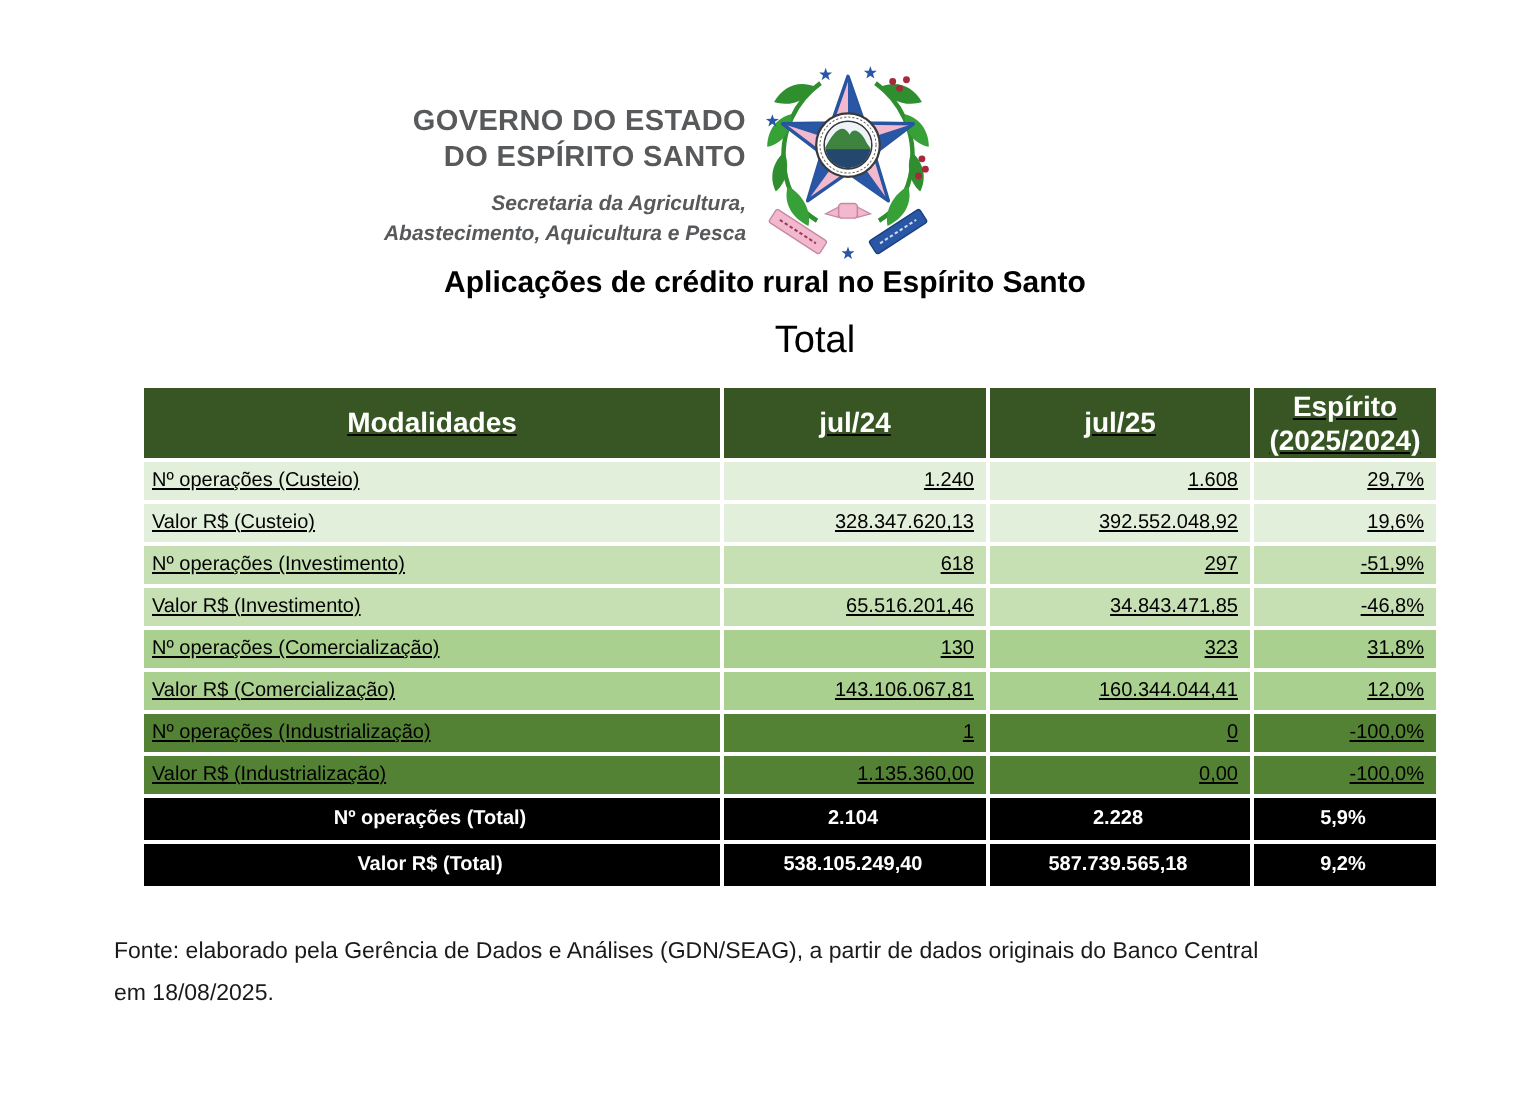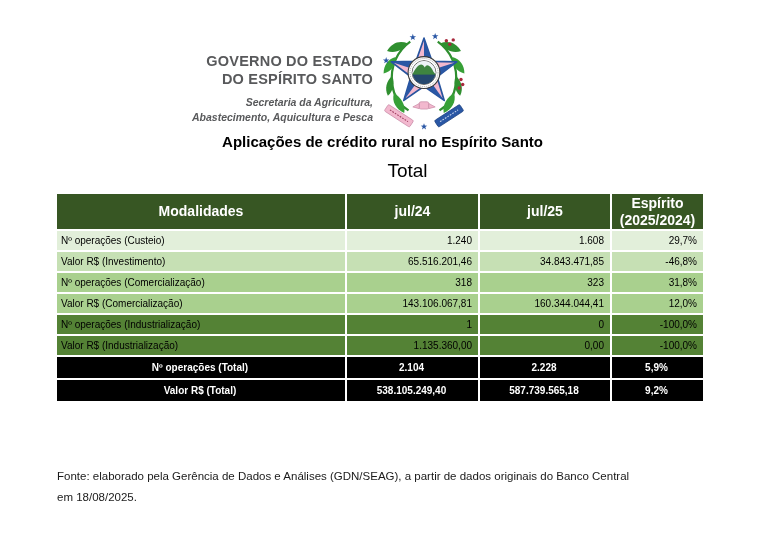--- a/index.html
+++ b/index.html
@@ -15,22 +15,22 @@
   .coat-of-arms { width:86px; height:98px; flex:0 0 auto; }
   .coat-of-arms svg { width:100%; height:100%; }
 
   
   .report-title { position:absolute; top:133px; left:0; width:100%; text-align:center;
                   font-size:15px; font-weight:bold; color:#000; margin:0; }
   .report-subtitle { position:absolute; top:160px; left:0; width:100%; text-align:center;
                   font-size:19px; font-weight:normal; color:#000; margin:0;padding-left:25px; }
 
   
-  table.credit { position:absolute; top:192px; left:55px; border-collapse:separate;
-                 border-spacing:2px; table-layout:fixed; }
+  table.credit { position:absolute; top:192px; left:70px; border-collapse:separate;
+                 border-spacing:2px; table-layout:fixed;text-decoration:underline; }
   col.c-label { width:288px; } col.c-j24 { width:131px; } col.c-j25 { width:130px; } col.c-var { width:91px; }
   th { background:#375623; color:#ffffff; font-weight:bold; font-size:14px;
        height:35px; vertical-align:middle; text-align:center; padding:0 2px; line-height:1.15; }
   td { font-size:10px; color:#000; height:19px; line-height:19px; padding:0 6px 0 4px;
        white-space:nowrap; overflow:hidden; }
   td.lbl { text-align:left; }
   td.num { text-align:right; }
   tr.tier-custeio td          { background:#E2EFDA; }
   tr.tier-investimento td     { background:#C6E0B4; }
   tr.tier-comercializacao td  { background:#A9D08E; }
@@ -146,29 +146,41 @@
         </th>
       </tr>
     </thead>
     <tbody>
       <tr class="tier-custeio">
         <td class="lbl">Nº operações (Custeio)</td>
         <td class="num">1.240</td>
         <td class="num">1.608</td>
         <td class="num">29,7%</td>
       </tr>
+      <tr class="tier-custeio">
+        <td class="lbl">Valor R$ (Custeio)</td>
+        <td class="num">328.347.620,13</td>
+        <td class="num">392.552.048,92</td>
+        <td class="num">19,6%</td>
+      </tr>
+      <tr class="tier-investimento">
+        <td class="lbl">Nº operações (Investimento)</td>
+        <td class="num">618</td>
+        <td class="num">297</td>
+        <td class="num">-51,9%</td>
+      </tr>
       <tr class="tier-investimento">
         <td class="lbl">Valor R$ (Investimento)</td>
         <td class="num">65.516.201,46</td>
         <td class="num">34.843.471,85</td>
         <td class="num">-46,8%</td>
       </tr>
       <tr class="tier-comercializacao">
         <td class="lbl">Nº operações (Comercialização)</td>
-        <td class="num">318</td>
+        <td class="num">130</td>
         <td class="num">323</td>
         <td class="num">31,8%</td>
       </tr>
       <tr class="tier-comercializacao">
         <td class="lbl">Valor R$ (Comercialização)</td>
         <td class="num">143.106.067,81</td>
         <td class="num">160.344.044,41</td>
         <td class="num">12,0%</td>
       </tr>
       <tr class="tier-industrializacao">

